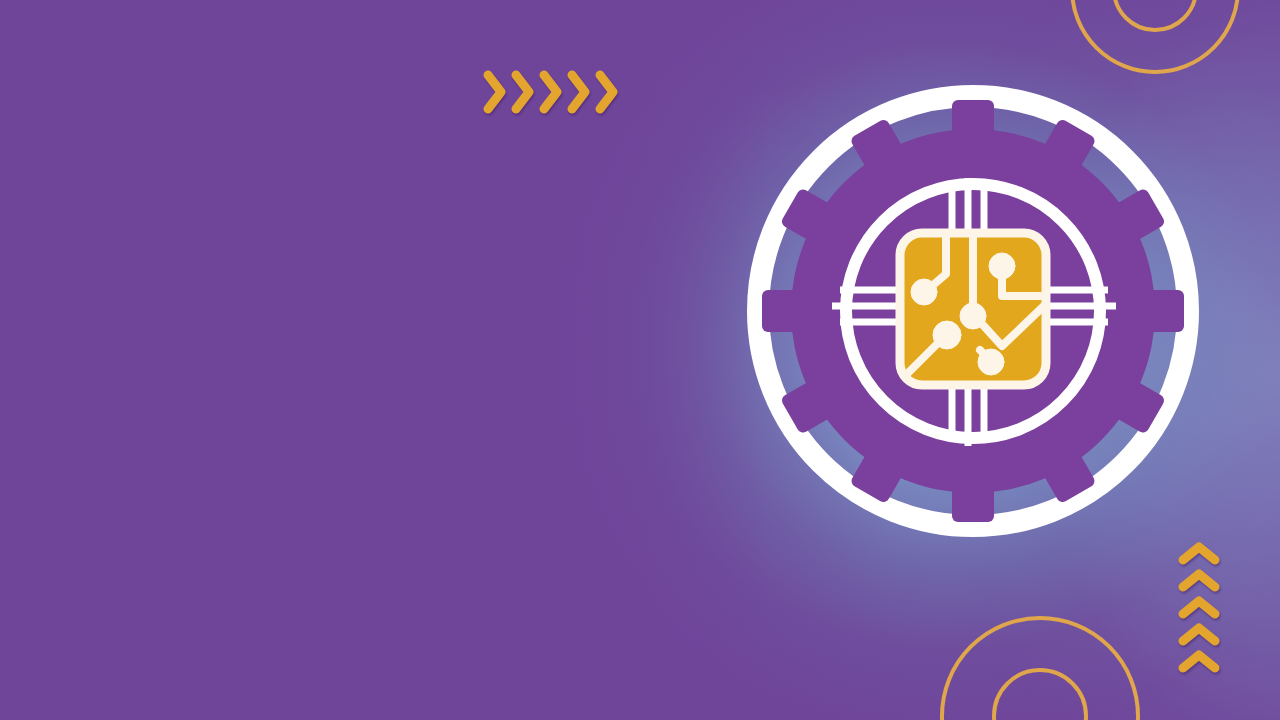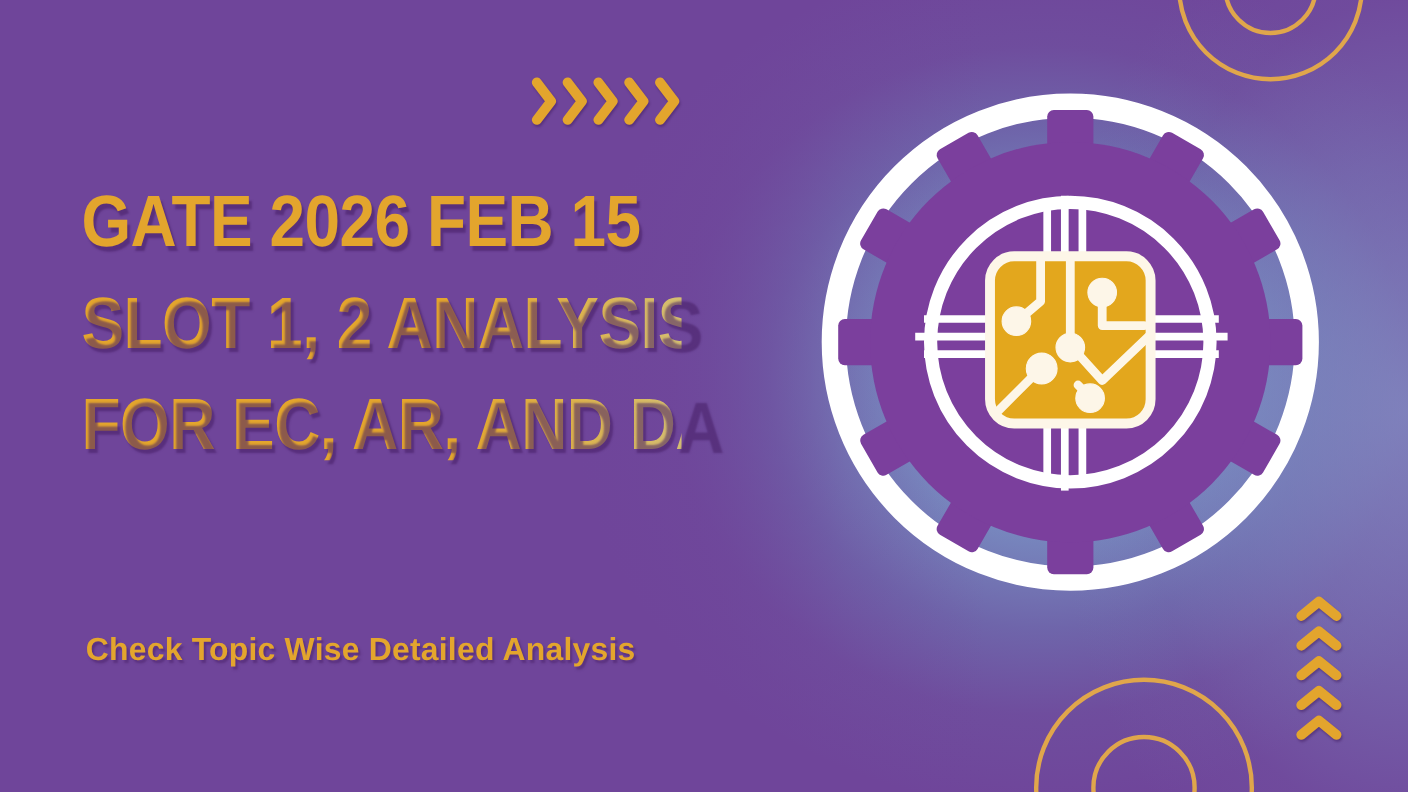--- a/index.html
+++ b/index.html
@@ -192,27 +192,21 @@
       <path d="M7 20 L23 7 L39 20" fill="none" stroke="#E3A52D" stroke-width="9" stroke-linecap="round" stroke-linejoin="round"></path>
     </svg>
     <svg class="chev" width="46" height="26" viewBox="0 0 46 26">
       <path d="M7 20 L23 7 L39 20" fill="none" stroke="#E3A52D" stroke-width="9" stroke-linecap="round" stroke-linejoin="round"></path>
     </svg>
     <svg class="chev" width="46" height="26" viewBox="0 0 46 26">
       <path d="M7 20 L23 7 L39 20" fill="none" stroke="#E3A52D" stroke-width="9" stroke-linecap="round" stroke-linejoin="round"></path>
     </svg>
   </div>
 
-  <div id="headline">
-    <span class="headline-line">GATE 2026 FEB 15</span>
-    <span class="headline-line grad">SLOT 1, 2 ANALYSIS</span>
-    <span class="headline-line grad">FOR EC, AR, AND DA</span>
-  </div>
-
-  <div id="subtitle">Check Topic Wise Detailed Analysis</div>
+
 
   <div id="logo-mark">
     <svg viewBox="0 0 466 466" xmlns="http://www.w3.org/2000/svg">
       <defs>
 
         <clipPath id="chipClip">
           <rect x="160" y="155" width="146" height="152" rx="22" ry="22"></rect>
         </clipPath>
       </defs>
 

